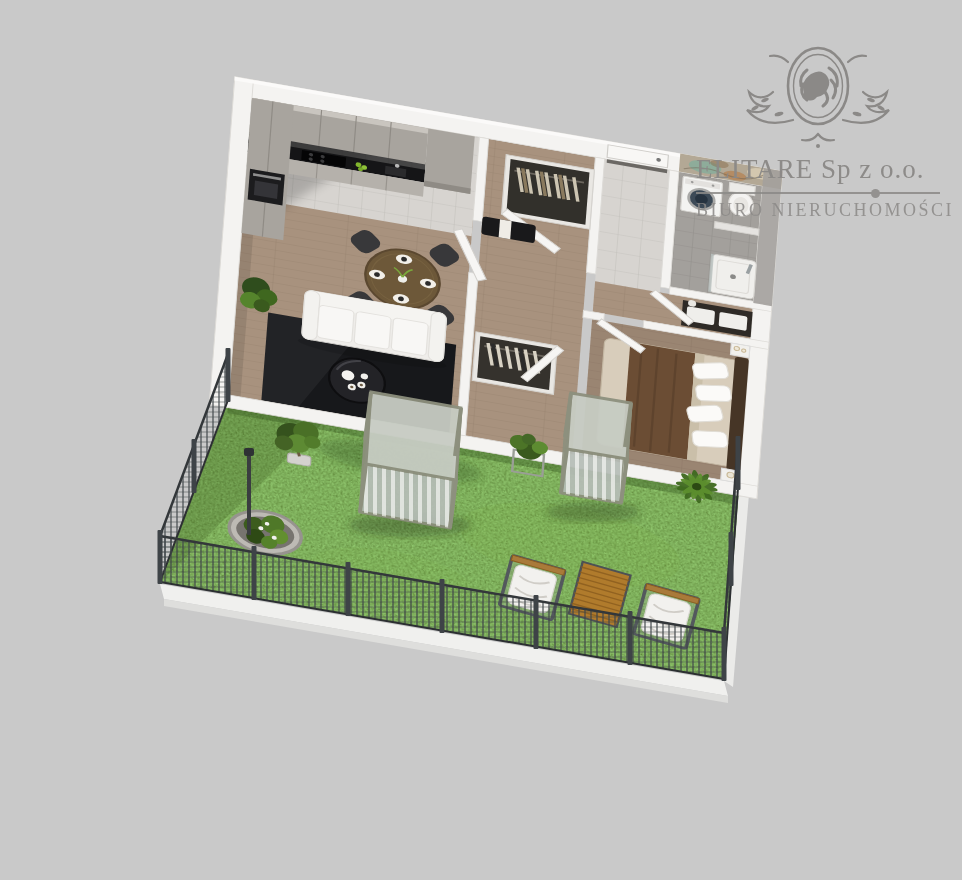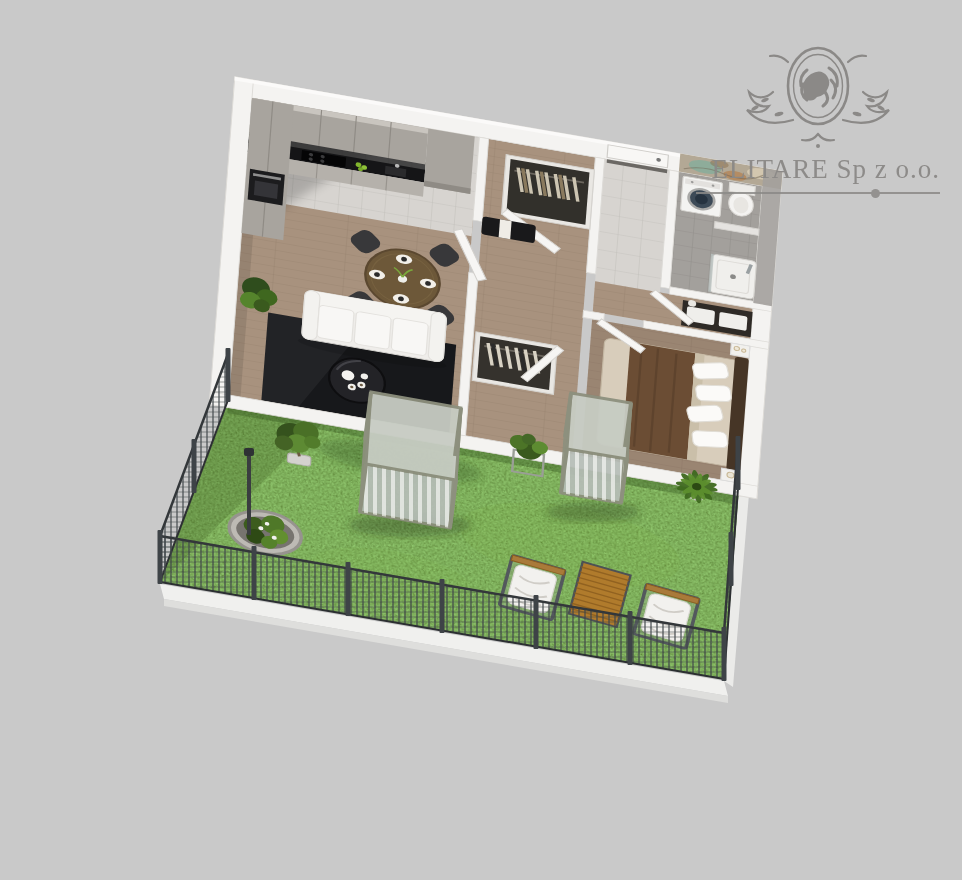--- a/index.html
+++ b/index.html
@@ -17,21 +17,21 @@
   .bathf{fill:var(--bathtile,#a3a09c)}
   .cabf{fill:var(--cabinet,#a8a49e)}
   .rugf{fill:var(--rug,#17181b)}
   .sofaf{fill:var(--sofa,#efedea)}
   .grassf{fill:var(--grass,#4f7426)}
   .fencef{fill:var(--fence,#3e4347)}
   .glassf{fill:var(--glass,#b6bdb7)}
   .frames{stroke:var(--glassframe,#8d907e)}
   .deckf{fill:var(--deck,#b07b2c)}
   
-  .logo{position:absolute;left:696px;top:42px;width:244px;text-align:right;
+  .logo{position:absolute;left:696px;top:42px;width:244px;text-align:left;
         color:var(--logo,#8b8987);user-select:none}
   .logo svg{display:block;margin:0 auto}
   .logo .company{font-size:27px;letter-spacing:1px;white-space:nowrap;opacity:.96}
   .logo .divider{position:relative;height:2px;background:var(--logo,#8b8987);margin:7px 0 6px;opacity:.85}
   .logo .divider .dot{position:absolute;right:60px;top:-3.5px;width:9px;height:9px;border-radius:50%;background:var(--logo,#8b8987)}
   .logo .subtitle{font-size:18px;letter-spacing:2.5px;white-space:nowrap;opacity:.85}
 </style>
 </head>
 <body>
 
@@ -447,14 +447,15 @@
       <ellipse cx="148" cy="66" rx="4" ry="1.8" transform="rotate(30 148 66)"></ellipse>
       <ellipse cx="138" cy="58" rx="4" ry="1.8" transform="rotate(20 138 58)"></ellipse>
       <ellipse cx="124" cy="72" rx="4.5" ry="2" transform="rotate(15 124 72)"></ellipse>
       <circle cx="85" cy="104" r="2"></circle>
     </g>
   </svg>
   <div class="company">ELITARE Sp z o.o.</div>
   <div class="divider">
         <span class="dot"></span>
       </div>
+  <div class="subtitle">BIURO NIERUCHOMOŚCI</div>
 </div>
 </div>
 
 </body></html>

